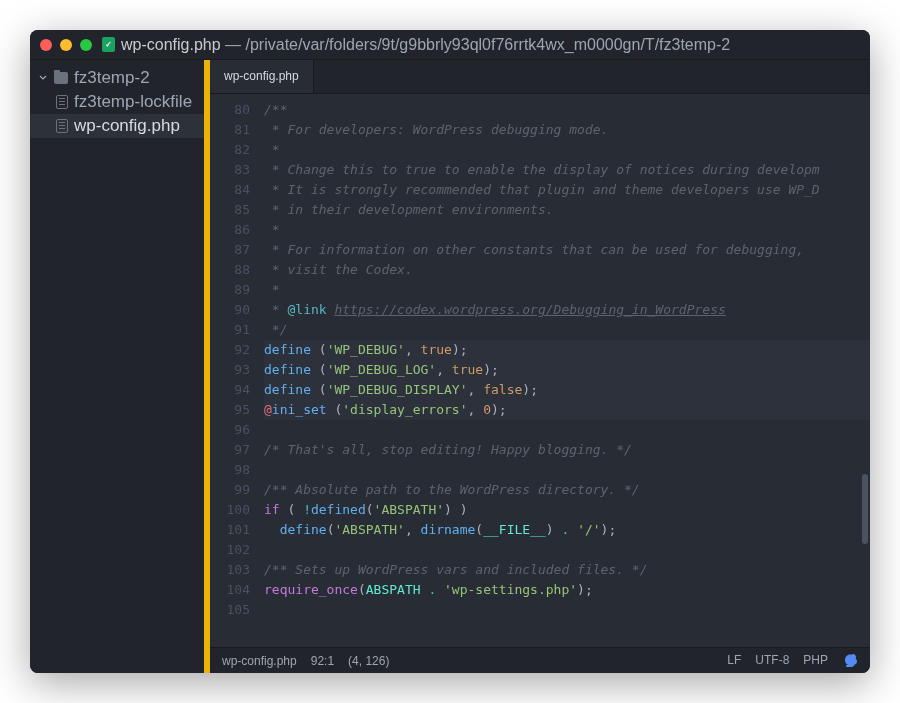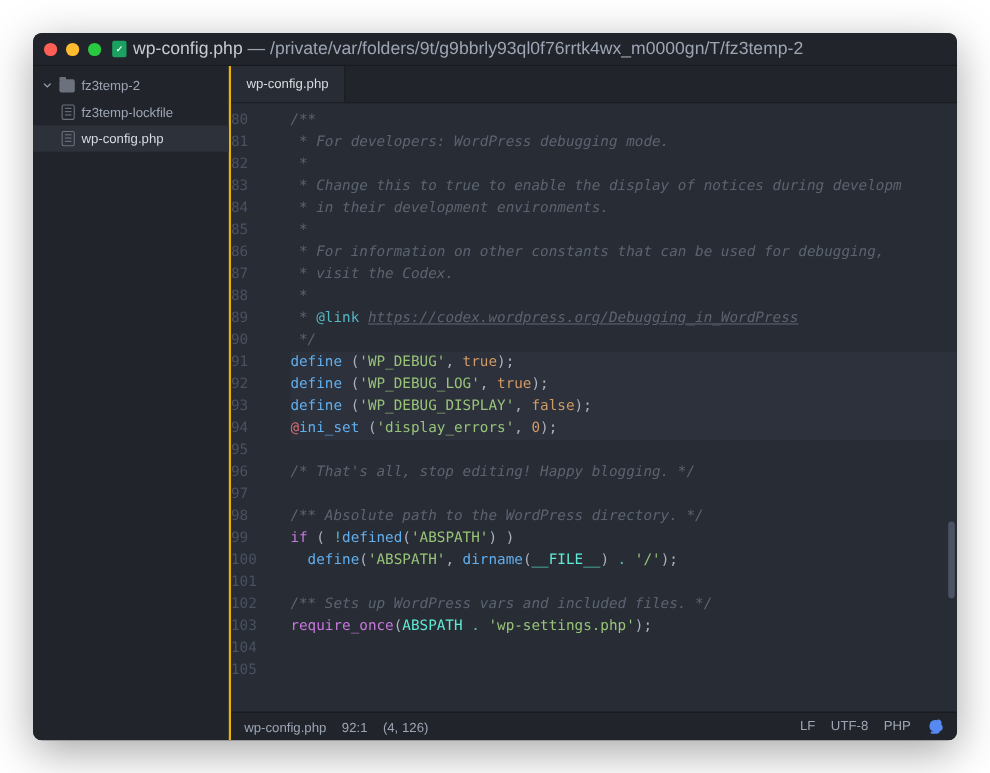--- a/index.html
+++ b/index.html
@@ -8,35 +8,35 @@
 .titlebar{height:30px;background:#21252b;display:flex;align-items:center;padding:0 10px;border-bottom:1px solid #181a1f;font-family:-apple-system,BlinkMacSystemFont,Helvetica,Arial,sans-serif}
 .traffic{display:flex;gap:8px;margin-right:10px}
 .light{width:12px;height:12px;border-radius:50%}
 .red{background:#ff5f57}
 .yellow{background:#febc2e}
 .green{background:#28c840}
 .title-icon{width:13px;height:15px;background:#1aa260;border-radius:2px;margin-right:6px;position:relative;display:flex;align-items:center;justify-content:center;color:#fff;font-size:8px;font-weight:bold}
 .title-text{color:#9da5b4;font-size:16px;white-space:nowrap;overflow:hidden;text-overflow:ellipsis;flex:1}
 .title-active{color:#c7ccd1}
 .body{flex:1;display:flex;overflow:hidden}
-.sidebar{width:180px;background:#21252b;border-right:2px solid #eab308;padding-top:6px;color:#9da5b4;font-family:-apple-system,BlinkMacSystemFont,Helvetica,Arial,sans-serif;font-size:12px}
+.sidebar{width:180px;background:#21252b;border-right:6px solid #eab308;padding-top:6px;color:#9da5b4;font-family:-apple-system,BlinkMacSystemFont,Helvetica,Arial,sans-serif;font-size:17px}
 .tree-row{display:flex;align-items:center;height:24px;padding-left:8px;gap:6px;cursor:pointer}
 .tree-row.root{font-weight:500}
 .tree-row.file{padding-left:26px}
 .tree-row.sel{background:#2c313a;color:#d7dae0}
 .chev{width:10px;height:10px;display:flex;align-items:center;justify-content:center}
 .folder-ic{width:14px;height:12px;background:#6b727d;border-radius:2px;position:relative}
 .folder-ic:before{content:"";position:absolute;top:-2px;left:0;width:6px;height:3px;background:#6b727d;border-radius:1px 1px 0 0}
 .file-ic{width:12px;height:14px;border:1px solid #6b727d;border-radius:2px;position:relative}
 .file-ic:after{content:"";position:absolute;top:2px;left:2px;right:2px;height:1px;background:#6b727d;box-shadow:0 3px 0 #6b727d,0 6px 0 #6b727d}
 .main{flex:1;display:flex;flex-direction:column;overflow:hidden}
 .tabbar{height:34px;background:#21252b;display:flex;align-items:flex-end;border-bottom:1px solid #181a1f;font-family:-apple-system,BlinkMacSystemFont,Helvetica,Arial,sans-serif}
 .tab{height:34px;padding:0 14px;display:flex;align-items:center;background:#282c34;color:#d7dae0;font-size:12px;border-right:1px solid #181a1f}
 .editor{flex:1;display:flex;overflow:hidden;background:#282c34;line-height:20px;font-size:13px}
-.gutter{width:54px;text-align:left;padding:6px 14px 6px 0;color:#495162;user-select:none}
+.gutter{width:54px;text-align:right;padding:6px 14px 6px 0;color:#495162;user-select:none}
 .code{flex:1;padding:6px 0;color:#abb2bf;overflow:hidden;position:relative}
 .ln{height:20px;white-space:pre}
 .ln.hl{background:#2c313c}
 .c-cmt{color:#5c6370;font-style:italic}
 .c-tag{color:#56b6c2;}
 .c-link{color:#5c6370;font-style:italic;text-decoration:underline}
 .c-kw{color:#c678dd}
 .c-fn{color:#61afef}
 .c-str{color:#98c379}
 .c-bool{color:#d19a66}
@@ -122,20 +122,21 @@
             <div class="ln">102</div>
             <div class="ln">103</div>
             <div class="ln">104</div>
             <div class="ln">105</div>
           </div>
         <div class="code" id="code">
           <div class="ln"><span class="c-cmt">/**</span></div>
             <div class="ln"><span class="c-cmt"> * For developers: WordPress debugging mode.</span></div>
             <div class="ln"><span class="c-cmt"> *</span></div>
             <div class="ln"><span class="c-cmt"> * Change this to true to enable the display of notices during developm</span></div>
+            <div class="ln"><span class="c-cmt"> * It is strongly recommended that plugin and theme developers use WP_D</span></div>
             <div class="ln"><span class="c-cmt"> * in their development environments.</span></div>
             <div class="ln"><span class="c-cmt"> *</span></div>
             <div class="ln"><span class="c-cmt"> * For information on other constants that can be used for debugging,</span></div>
             <div class="ln"><span class="c-cmt"> * visit the Codex.</span></div>
             <div class="ln"><span class="c-cmt"> *</span></div>
             <div class="ln"><span class="c-cmt"> * </span><span class="c-tag">@link</span><span class="c-cmt"> </span><span class="c-link">https://codex.wordpress.org/Debugging_in_WordPress</span></div>
             <div class="ln"><span class="c-cmt"> */</span></div>
             <div class="ln hl"><span class="c-fn">define</span> (<span class="c-str">'WP_DEBUG'</span>, <span class="c-bool">true</span>);</div>
             <div class="ln hl"><span class="c-fn">define</span> (<span class="c-str">'WP_DEBUG_LOG'</span>, <span class="c-bool">true</span>);</div>
             <div class="ln hl"><span class="c-fn">define</span> (<span class="c-str">'WP_DEBUG_DISPLAY'</span>, <span class="c-bool">false</span>);</div>

